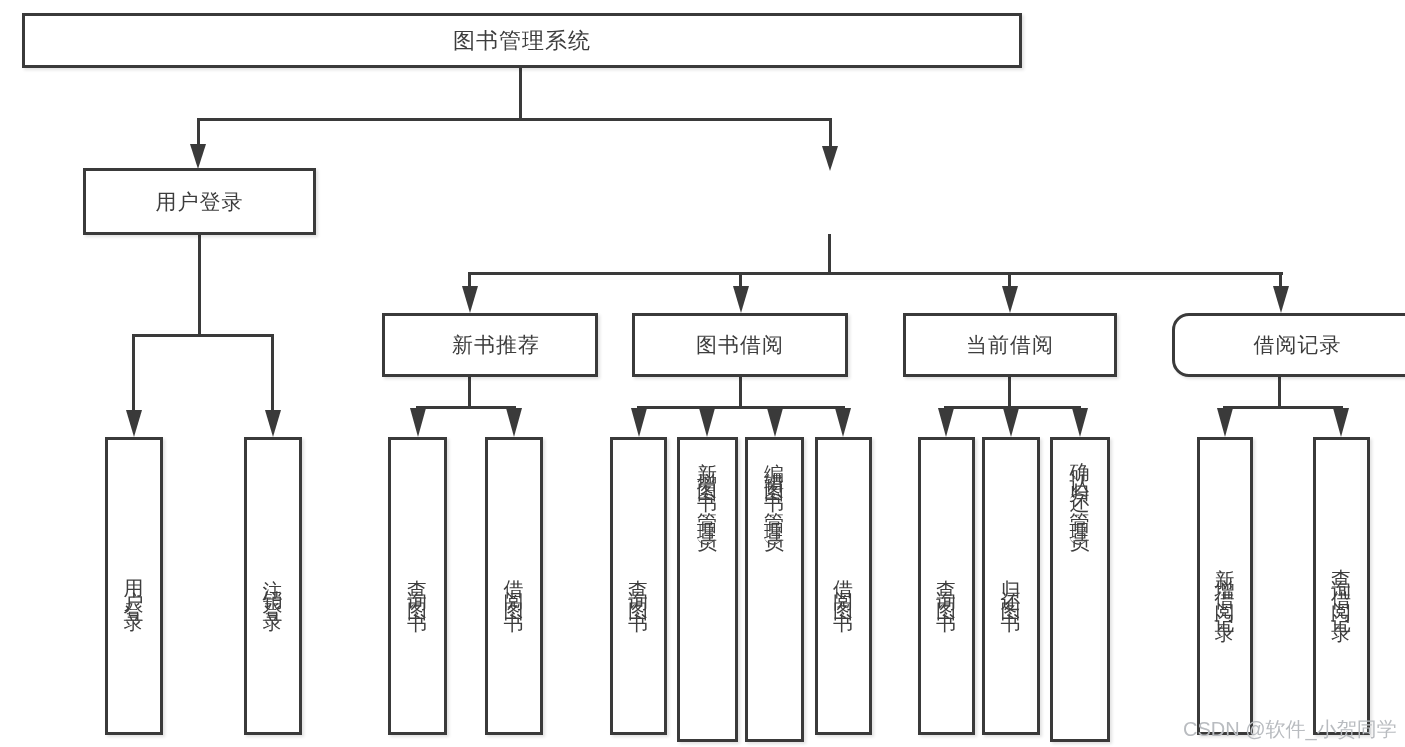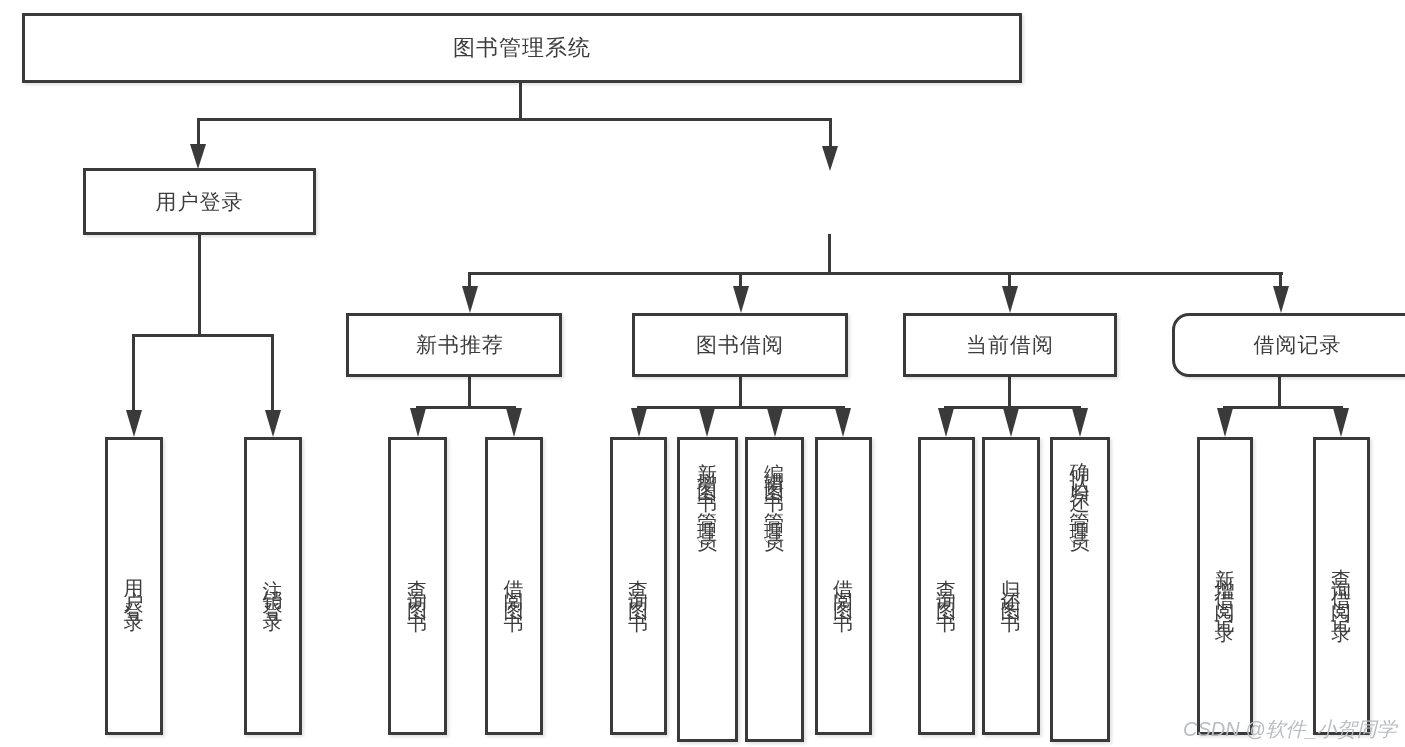--- a/index.html
+++ b/index.html
@@ -6,24 +6,24 @@
   #canvas{
     position:relative;width:1405px;height:747px;background:#ffffff;
     overflow:hidden;font-family:"Liberation Sans","DejaVu Sans",sans-serif;
   }
   .node{
     position:absolute;background:#ffffff;border:3px solid #3a3a3a;
     box-sizing:border-box;display:flex;align-items:center;justify-content:center;
     color:#3d3d3d;box-shadow:2px 2px 3px rgba(0,0,0,0.12);
   }
   .hnode{font-size:21px;letter-spacing:1px;}
-  #root{left:22px;top:13px;width:1000px;height:70px;font-size:22px;}
+  #root{left:22px;top:13px;width:1000px;height:55px;font-size:22px;}
   #l2-0{left:83px;top:168px;width:233px;height:67px;}
   #l2-1{left:712px;top:170px;width:236px;height:64px;}
-  #l3-0{left:346px;top:313px;width:216px;height:64px;padding-left:12px;}
+  #l3-0{left:382px;top:313px;width:216px;height:64px;padding-left:12px;}
   #l3-1{left:632px;top:313px;width:216px;height:64px;}
   #l3-2{left:903px;top:313px;width:214px;height:64px;}
   #l3-3{left:1172px;top:313px;width:251px;height:64px;border-radius:17px;}
   .leaf{top:437px;height:298px;}
   .leaf span{
     writing-mode:vertical-rl;text-orientation:mixed;
     font-size:20px;letter-spacing:11px;line-height:1;
   }
   .leaf.admin{height:305px;align-items:flex-start;}
   .leaf.admin span{padding-top:7px;letter-spacing:10px;}
@@ -87,21 +87,21 @@
   #a-cb-1{left:938px;top:408px;border-top-width:29px;}
   #a-cb-2{left:1003px;top:408px;border-top-width:29px;}
   #a-cb-3{left:1072px;top:408px;border-top-width:29px;}
   
   #c-br-v{left:1278px;top:377px;width:3px;height:32px;}
   #c-br-h{left:1223px;top:406px;width:120px;height:3px;}
   #a-br-1{left:1217px;top:408px;border-top-width:29px;}
   #a-br-2{left:1333px;top:408px;border-top-width:29px;}
   #watermark{
     position:absolute;left:1183px;top:716px;font-size:20px;
-    color:#b9bcc0;white-space:nowrap;z-index:5;font-style:italic;
+    color:#b9bcc0;white-space:nowrap;z-index:5;
   }
 </style>
 </head>
 <body>
 
 <div id="canvas">
 
   <div class="ln" id="c-root-v"></div>
   <div class="ln" id="c-root-h"></div>
   <div class="ln" id="c-d1"></div>

